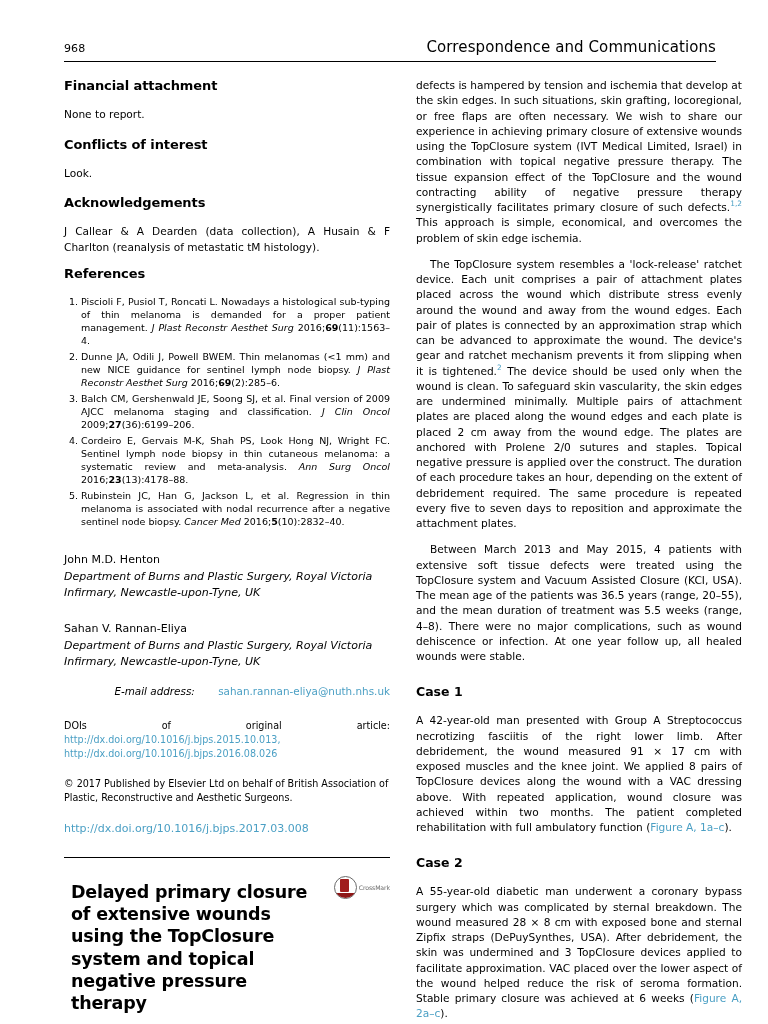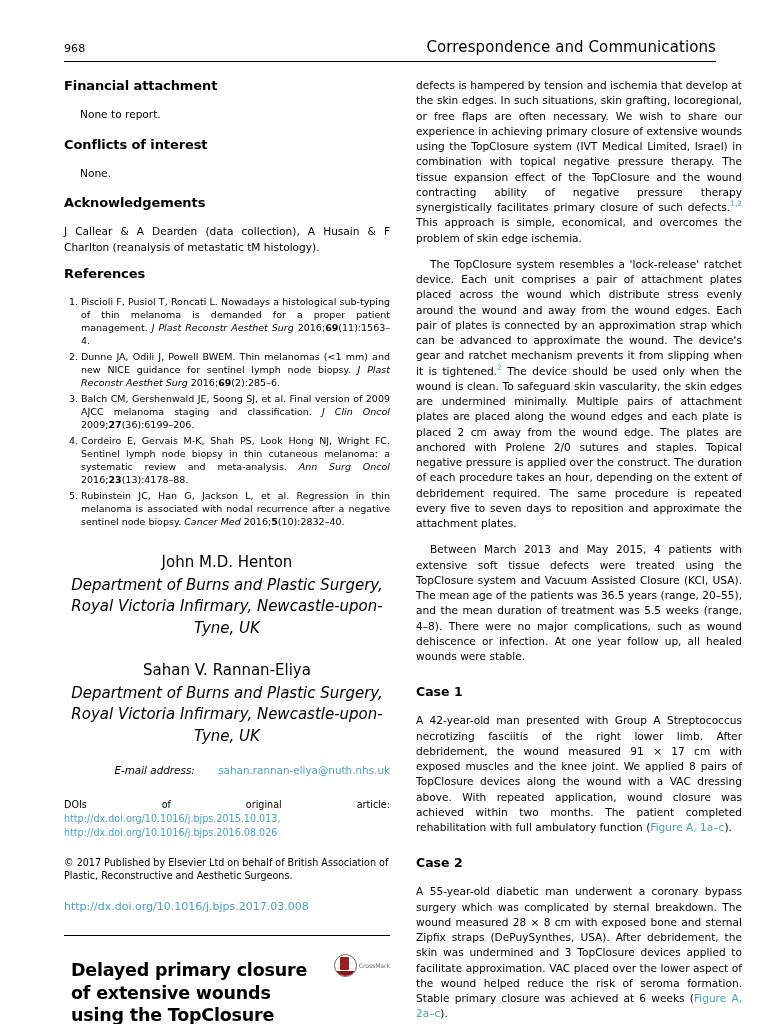--- a/index.html
+++ b/index.html
@@ -67,21 +67,21 @@
     font-size: 10.6px;
     line-height: 1.44;
     text-align: justify;
     margin: 0 0 11px 0;
     hyphens: none;
   }
   p.body.ind { text-indent: 14px; }
   p.plain {
     font-size: 10.6px;
     line-height: 1.44;
-    margin: 0 0 14px 16px;
+    margin: 0 0 14px 0;
   }
   p.nomargin { margin-bottom: 0; }
   
   ol.refs {
     margin: 0;
     padding: 0;
     list-style: none;
     counter-reset: refnum;
   }
   ol.refs li {
@@ -97,22 +97,22 @@
     left: 0;
     top: 0;
     width: 14px;
     text-align: right;
     font-size: 9.5px;
   }
   .it { font-style: italic; }
   .bd { font-weight: bold; }
   
   .sig {
-    text-align: center;
-    font-size: 15px;
+    text-align: left;
+    font-size: 11px;
     line-height: 1.45;
     margin-top: 24px;
   }
   .sig .name { margin-bottom: 1px; }
   .sig .aff { font-style: italic; }
   .sig-gap { margin-top: 20px; }
   .email {
     text-align: right;
     font-size: 10.4px;
     margin-top: 16px;
@@ -221,21 +221,21 @@
   <div class="rule-top"></div>
 
   <div class="cols">
 
     <div class="col">
 
       <h2 class="sec">Financial attachment</h2>
       <p class="plain">None to report.</p>
 
       <h2 class="sec">Conflicts of interest</h2>
-      <p class="plain">None.</p>
+      <p class="plain">Look.</p>
 
       <h2 class="sec">Acknowledgements</h2>
       <p class="body">J Callear &amp; A Dearden (data collection), A Husain &amp; F Charlton (reanalysis of metastatic tM histology).</p>
 
       <h2 class="sec sec-gap">References</h2>
       <ol class="refs">
         <li>
           <span class="num">1.</span><span>Piscioli F, Pusiol T, Roncati L. Nowadays a histological sub-typing of thin melanoma is demanded for a proper patient management. </span><span class="it">J Plast Reconstr Aesthet Surg</span><span> 2016;</span><span class="bd">69</span><span>(11):1563–4.</span>
         </li>
         <li>

